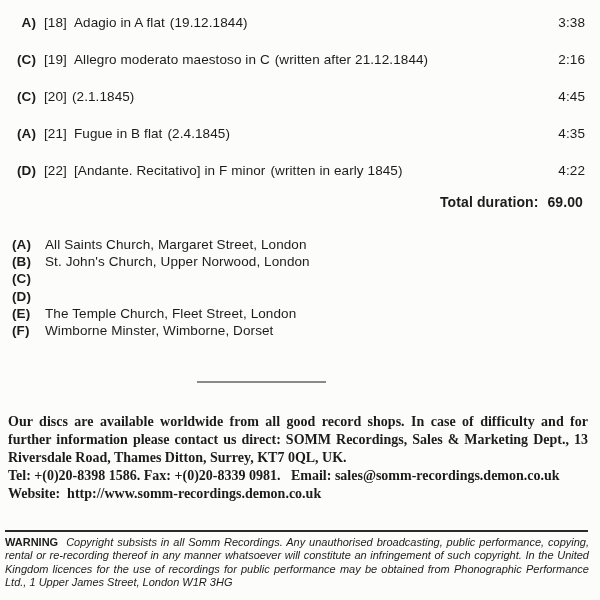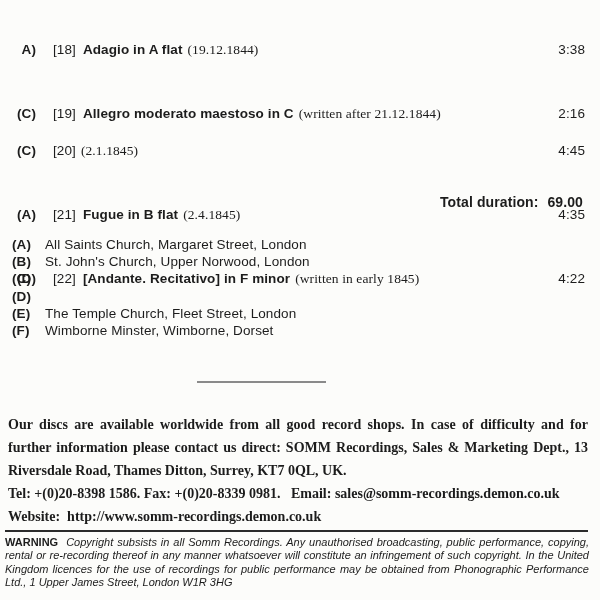--- a/index.html
+++ b/index.html
@@ -20,43 +20,43 @@
   }
   
   .track-list{position:absolute;top:16px;left:10px;width:575px;}
   .track-row{
     display:flex;align-items:baseline;
     font-size:13.5px;line-height:14px;
     margin-bottom:23px;
     letter-spacing:.1px;
   }
   .track-venue{width:26px;text-align:right;font-weight:bold;flex:none;}
-  .track-num{margin-left:17px;flex:none;}
-  .track-title{font-weight:bold;margin-left:7px;white-space:nowrap;margin-top:27px;}
-  .track-note{margin-left:5px;white-space:nowrap;font-family:Liberation Serif, serif;}
+  .track-num{margin-left:8px;flex:none;}
+  .track-title{font-weight:normal;margin-left:7px;white-space:nowrap;}
+  .track-note{margin-left:5px;white-space:nowrap;}
   .track-duration{margin-left:auto;flex:none;}
   .total-row{
     position:absolute;top:194px;right:17px;
     font-size:14px;font-weight:bold;letter-spacing:.1px;
   }
   .total-row .gap{display:inline-block;width:9px;}
   
   .venue-list{position:absolute;top:236px;left:12px;width:560px;}
   .venue-row{display:flex;font-size:13.5px;line-height:17.2px;letter-spacing:.1px;}
   .venue-label{width:33px;font-weight:bold;flex:none;}
   
   .section-divider{
     position:absolute;top:381px;left:197px;width:129px;height:2px;
     background:var(--divider);
   }
   
   .contact{
     position:absolute;top:413px;left:8px;width:580px;
     font-family:"Liberation Serif", serif;
-    font-weight:bold;font-size:14px;line-height:23px;
+    font-weight:bold;font-size:14px;line-height:18px;
   }
   .contact-paragraph{text-align:justify;}
   .contact-line{white-space:pre-wrap;}
   
   .warning-rule{
     position:absolute;top:530px;left:5px;width:583px;height:2px;
     background:var(--rule);
   }
   .warning{
     position:absolute;top:536px;left:5px;width:584px;

